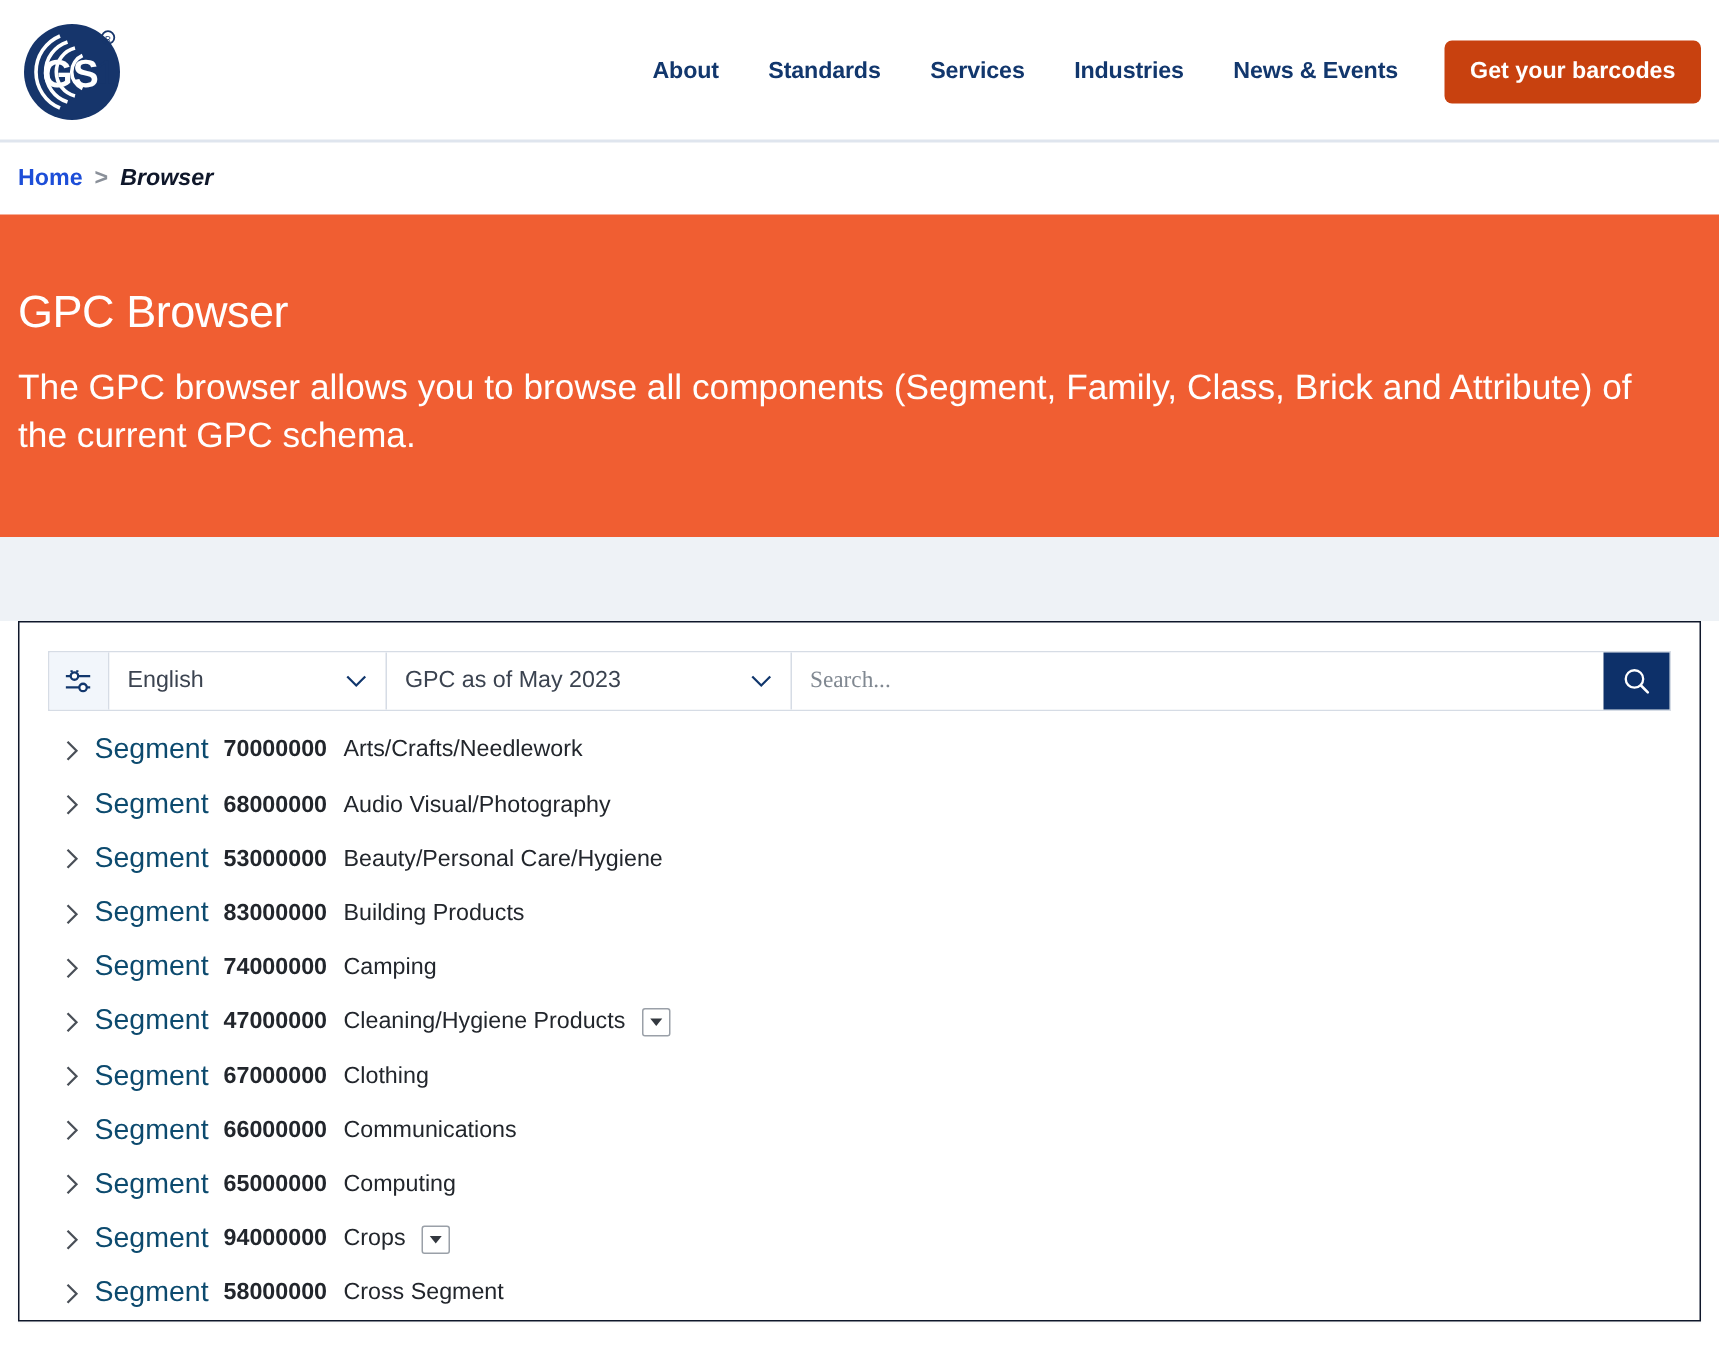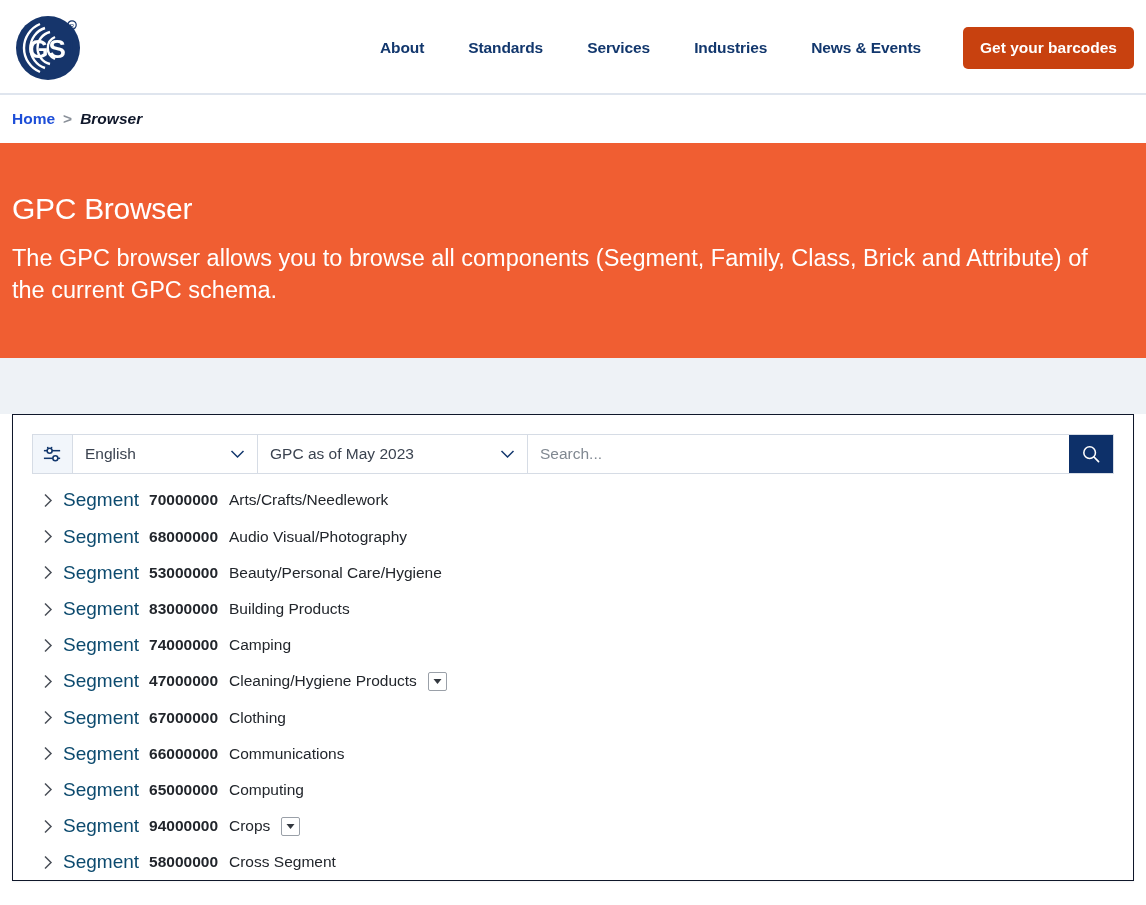--- a/index.html
+++ b/index.html
@@ -27,21 +27,21 @@
     width: 70px; height: 66px;
   }
   .logo-wrap svg { display: block; }
 
   .main-nav {
     position: absolute;
     right: 12px; top: 0;
     height: 95px;
     display: flex;
     align-items: center;
-    gap: 16px;
+    gap: 5px;
   }
   .nav-link {
     color: #12376d;
     font-size: 15.5px;
     font-weight: bold;
     text-decoration: none;
     padding: 0 14px;
     white-space: nowrap;
     letter-spacing: -0.1px;
   }
@@ -157,21 +157,21 @@
     background: #ffffff;
   }
   .tb-search input {
     width: 100%;
     height: 100%;
     border: none;
     outline: none;
     font-size: 15.5px;
     color: #0f172a;
     padding: 0 12px;
-    font-family: Liberation Sans, sans-serif;
+    font-family: Liberation Serif, serif;
     background: transparent;
   }
   .tb-search input::placeholder { color: #808891; }
   .tb-searchbtn {
     width: 44px;
     background: #0d3069;
     border: none;
     display: flex;
     align-items: center;
     justify-content: center;

